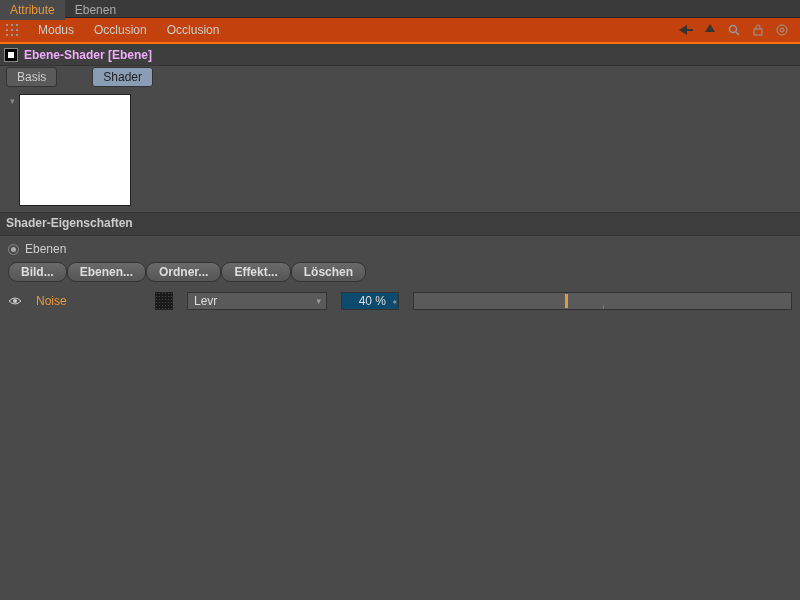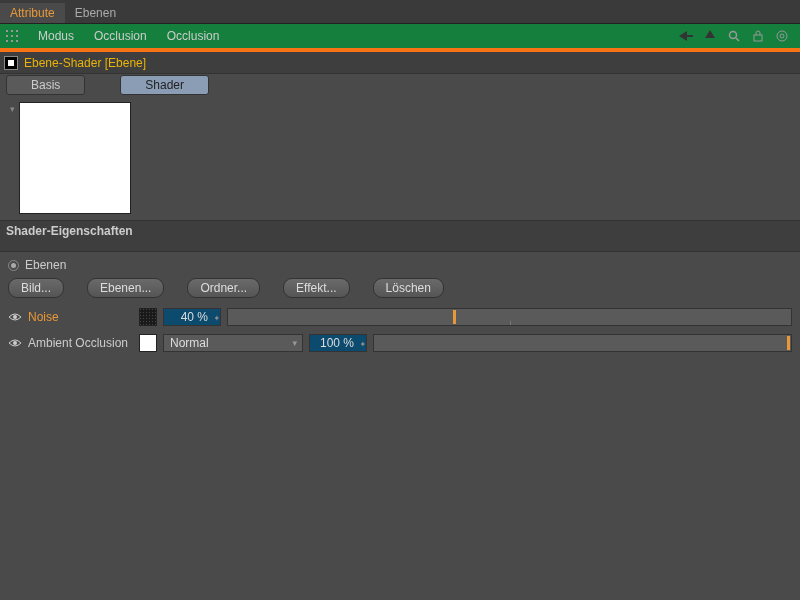--- a/index.html
+++ b/index.html
@@ -1,51 +1,51 @@
 <!DOCTYPE html>
 <html><head>
 <meta charset="utf-8">
 <style>
 * { margin: 0; padding: 0; box-sizing: border-box; font-family: Arial, sans-serif; font-size: 12px; }
 body { background: #4a4a4a; width: 800px; height: 600px; overflow: hidden; color: #ccc; }
 
-.top-tabs { height: 24px; background: #3a3a3a; display: flex; align-items: flex-end; border-bottom: 1px solid #222; }
+.top-tabs { height: 18px; background: #3a3a3a; display: flex; align-items: flex-start; border-bottom: 1px solid #222; }
 .top-tab { padding: 3px 10px; color: #aaa; cursor: pointer; display: flex; align-items: center; }
 .top-tab.active { color: #e89838; background: #4a4a4a; }
 
-.menubar { height: 24px; background: #15803d; display: flex; align-items: center; border-bottom: 4px solid #f97316; padding: 12px 4px; }
+.menubar { height: 24px; background: #c2410c; display: flex; align-items: center; border-bottom: 2px solid #f97316; padding: 12px 4px; }
 .menu-icon { width: 16px; height: 16px; margin-right: 8px; display: flex; align-items: center; justify-content: center; }
 .menu-item { color: #ccc; padding: 0 10px; cursor: pointer; }
 .menubar-right { margin-left: auto; display: flex; align-items: center; gap: 8px; padding-right: 6px; }
 .icon-btn { width: 16px; height: 16px; display: flex; align-items: center; justify-content: center; color: #999; cursor: pointer; }
 
 .header-row { height: 22px; background: #3e3e3e; display: flex; align-items: center; padding: 0 4px; border-bottom: 1px solid #333; }
 .header-icon { width: 14px; height: 14px; background: #000; border: 1px solid #888; margin-right: 6px; display: flex; align-items: center; justify-content: center; }
 .header-icon::before { content: ""; width: 6px; height: 6px; background: #fff; }
-.header-title { color: #eab308; }
+.header-title { color: #f0abfc; font-weight: bold; }
 
 .sub-tabs { height: 22px; background: #4a4a4a; display: flex; align-items: center; padding: 3px 6px; gap: 4px; }
-.sub-tab { padding: 2px 24px; background: #5a5a5a; border: 1px solid #333; border-radius: 3px; color: #ccc; cursor: pointer; }
+.sub-tab { padding: 2px 10px; background: #5a5a5a; border: 1px solid #333; border-radius: 3px; color: #ccc; cursor: pointer; }
 .sub-tab.active { background: #8a9db5; color: #222; margin-left: 31px; }
 
 .preview-area { padding: 6px 10px; display: flex; align-items: flex-start; }
 .disclosure { color: #888; margin-right: 4px; margin-top: 2px; font-size: 9px; }
 .preview-swatch { width: 112px; height: 112px; background: #fff; border: 1px solid #222; }
 
-.section-header { height: 32px; background: #3e3e3e; color: #ccc; font-weight: bold; padding: 3px 6px; border-top: 1px solid #333; border-bottom: 1px solid #333; }
+.section-header { height: 24px; background: #3e3e3e; color: #ccc; font-weight: bold; padding: 3px 6px; border-top: 1px solid #333; border-bottom: 1px solid #333; }
 
 .radio-row { padding: 6px 8px; display: flex; align-items: center; gap: 6px; }
 .radio-dot { width: 11px; height: 11px; border: 1px solid #888; border-radius: 50%; display: flex; align-items: center; justify-content: center; }
 .radio-dot::before { content: ""; width: 5px; height: 5px; background: #aaa; border-radius: 50%; }
 
-.btn-row { padding: 0 8px 8px 8px; display: flex; gap: 23px; }
+.btn-row { padding: 0 8px 8px 8px; display: flex; gap: 0; font-weight: bold; }
 .btn { padding: 2px 12px; background: linear-gradient(#6a6a6a, #555); border: 1px solid #333; border-radius: 9px; color: #ddd; cursor: pointer; }
 
 .layer-rows { padding: 0 8px; }
-.layer-row { display: flex; align-items: center; height: 22px; margin-bottom: 4px; gap: 6px; }
+.layer-row { display: flex; align-items: center; height: 22px; margin-bottom: 4px; gap: 14px; }
 .eye-icon { width: 14px; height: 10px; color: #ccc; }
 .layer-name { width: 105px; color: #ccc; }
 .layer-name.highlight { color: #e89838; }
 .thumb { width: 18px; height: 18px; border: 1px solid #222; }
 .thumb.noise { 
   background: #1a1a1a;
   background-image: radial-gradient(#555 0.5px, transparent 0.5px), radial-gradient(#444 0.5px, transparent 0.5px);
   background-size: 4px 4px, 3px 3px;
   background-position: 0 0, 2px 2px;
 }
@@ -150,34 +150,22 @@
 
 <div class="layer-rows">
 
   <div class="layer-row">
     <svg class="eye-icon" viewBox="0 0 14 10">
         <path d="M1 5 Q7 -1 13 5 Q7 11 1 5 Z" stroke="#ccc" fill="none"></path>
         <circle cx="7" cy="5" r="2" fill="#ccc"></circle>
       </svg>
     <div class="layer-name highlight">Noise</div>
     <div class="thumb noise"></div>
+    <div class="dropdown">Levr</div>
     <div class="pct-field">40 %</div>
     <div class="slider-track">
       <div class="slider-mark" style="left:40%"></div>
       <div class="slider-tick" style="left:50%"></div>
     </div>
   </div>
 
-  <div class="layer-row">
-    <svg class="eye-icon" viewBox="0 0 14 10">
-        <path d="M1 5 Q7 -1 13 5 Q7 11 1 5 Z" stroke="#ccc" fill="none"></path>
-        <circle cx="7" cy="5" r="2" fill="#ccc"></circle>
-      </svg>
-    <div class="layer-name">Ambient Occlusion</div>
-    <div class="thumb white"></div>
-    <div class="dropdown">Normal</div>
-    <div class="pct-field">100 %</div>
-    <div class="slider-track">
-      <div class="slider-mark" style="left:calc(100% - 4px)"></div>
-    </div>
-  </div>
 
 </div>
 
 </body></html>

